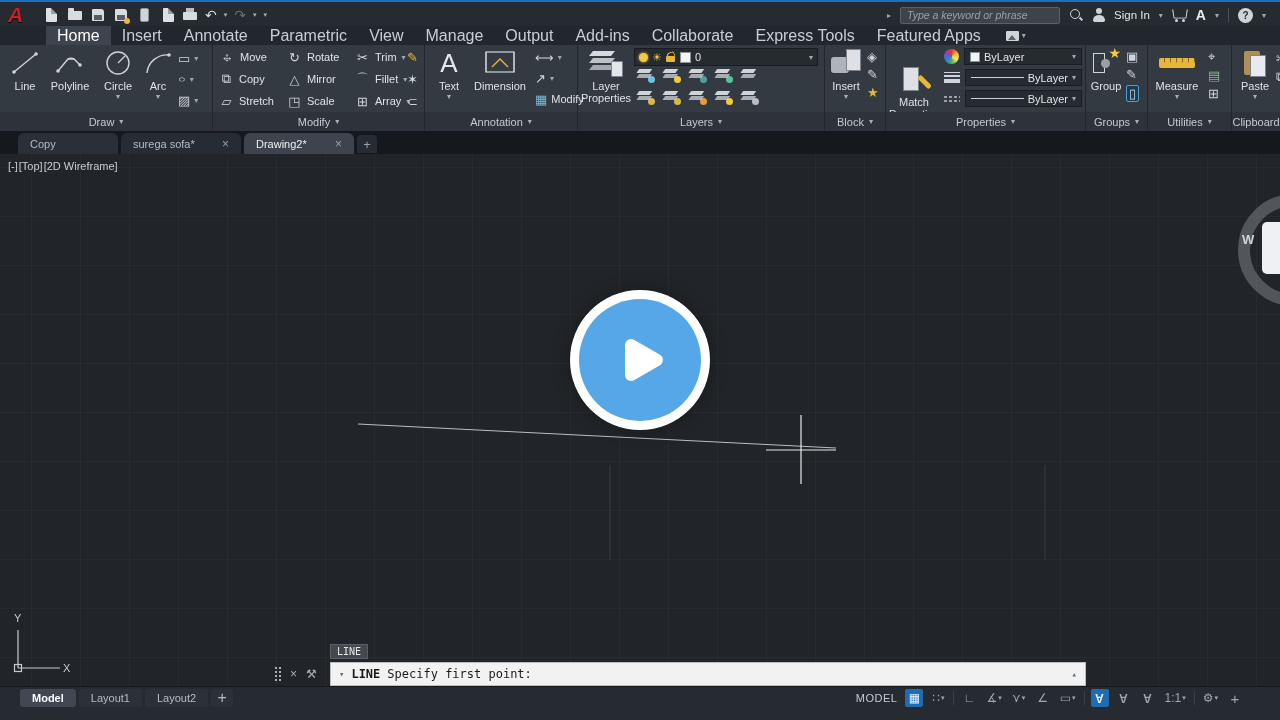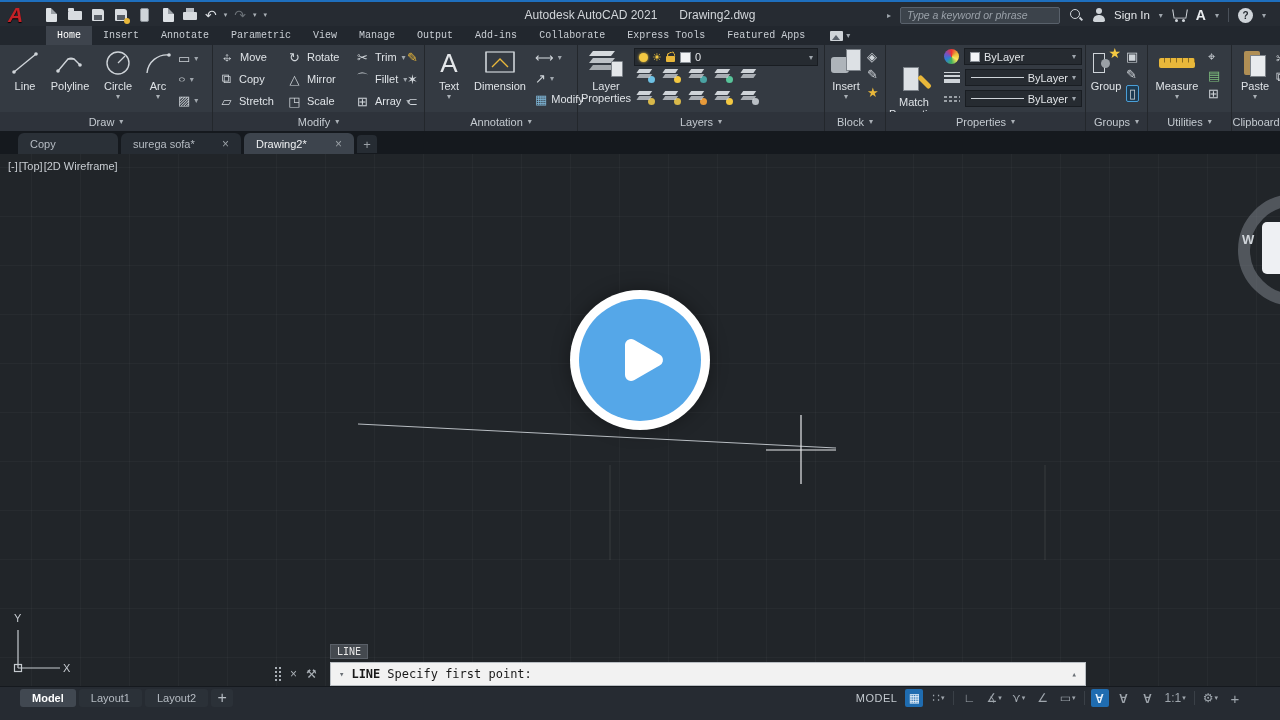--- a/index.html
+++ b/index.html
@@ -48,21 +48,21 @@
   .cart::after { content:""; position:absolute; left:3px; bottom:0; width:3px; height:3px; border-radius:50%; background:#cfd4d9; box-shadow:7px 0 0 #cfd4d9; }
   .adeskA { font-weight:700; font-size:14px; color:#e8ebee; }
   .helpq { width:15px; height:15px; border-radius:50%; background:#cfd4d9; color:#262b32; font-size:10px; font-weight:700;
            display:inline-flex; align-items:center; justify-content:center; }
   .vdiv { width:1px; height:14px; background:#4a515a; }
   .signin { font-size:11.5px; color:#e2e5e8; }
 
   
   .ribtabs { position:absolute; left:0; top:26px; width:1280px; height:19px; background:#22272e;
              display:flex; align-items:stretch; padding-left:46px; }
-  .rtab { padding:0 11px; display:flex; align-items:center; font-size:10px; color:#c9ced4; cursor:default;font-family:Liberation Mono, monospace; }
+  .rtab { padding:0 11px; display:flex; align-items:center; font-size:16px; color:#c9ced4; cursor:default; }
   .rtab.active { background:#3e444d; color:#ffffff; }
   .rtab-extra { margin-left:14px; display:flex; align-items:center; gap:3px; }
   .imgchip { width:13px; height:10px; background:#cfd4d9; border-radius:1px; position:relative; }
   .imgchip::after { content:""; position:absolute; left:2px; bottom:1px; border-left:4px solid transparent; border-right:4px solid transparent; border-bottom:5px solid #59616b; }
 
   
   .ribbon { position:absolute; left:0; top:45px; width:1280px; height:86px; background:#343a42; }
   .panel { position:absolute; top:0; height:86px; border-right:1px solid #23272c; }
   .pcap { position:absolute; left:0; right:0; bottom:0; height:19px; background:#2e333b;
           display:flex; align-items:center; justify-content:center; gap:5px; font-size:11px; color:#c4cad0; }
@@ -198,23 +198,20 @@
         </span>
       <span class="qi">
           <i class="qi-print"></i>
         </span>
       <span class="qarrow">↶</span>
       <span class="tinydrop">▾</span>
       <span class="qarrow dim">↷</span>
       <span class="tinydrop">▾</span>
       <span class="tinydrop">▾</span>
     </div>
-    <div class="tcenter">
-      <span>Autodesk AutoCAD 2021</span><b>Drawing2.dwg</b>
-    </div>
     <div class="tright">
       <span class="sdd">▸</span>
       <input class="search-box" placeholder="Type a keyword or phrase" style="">
       <span class="mag"></span>
       <span class="person"></span>
       <span class="signin">Sign In</span>
       <span class="sdd">▾</span>
       <span class="cart"></span>
       <span class="adeskA">A</span>
       <span class="sdd">▾</span>

